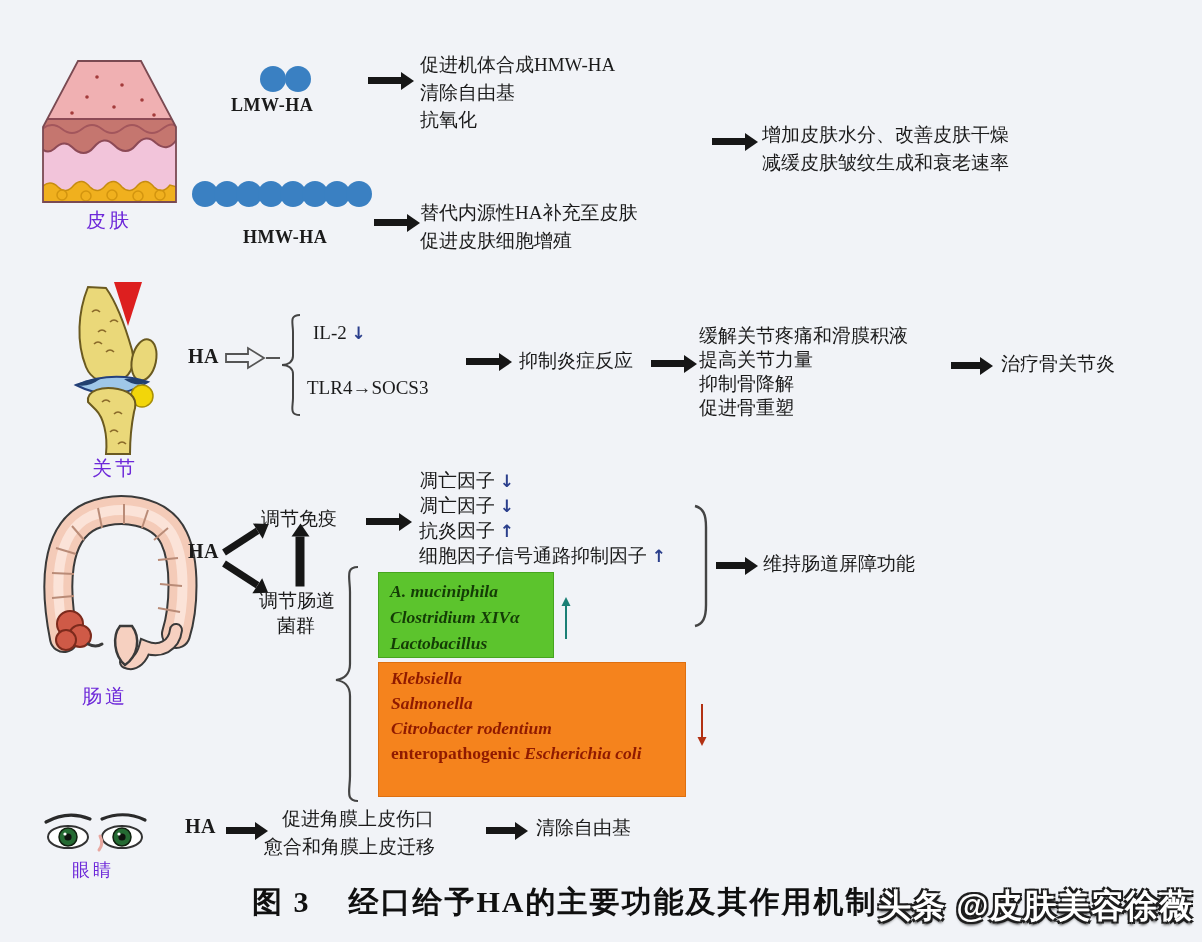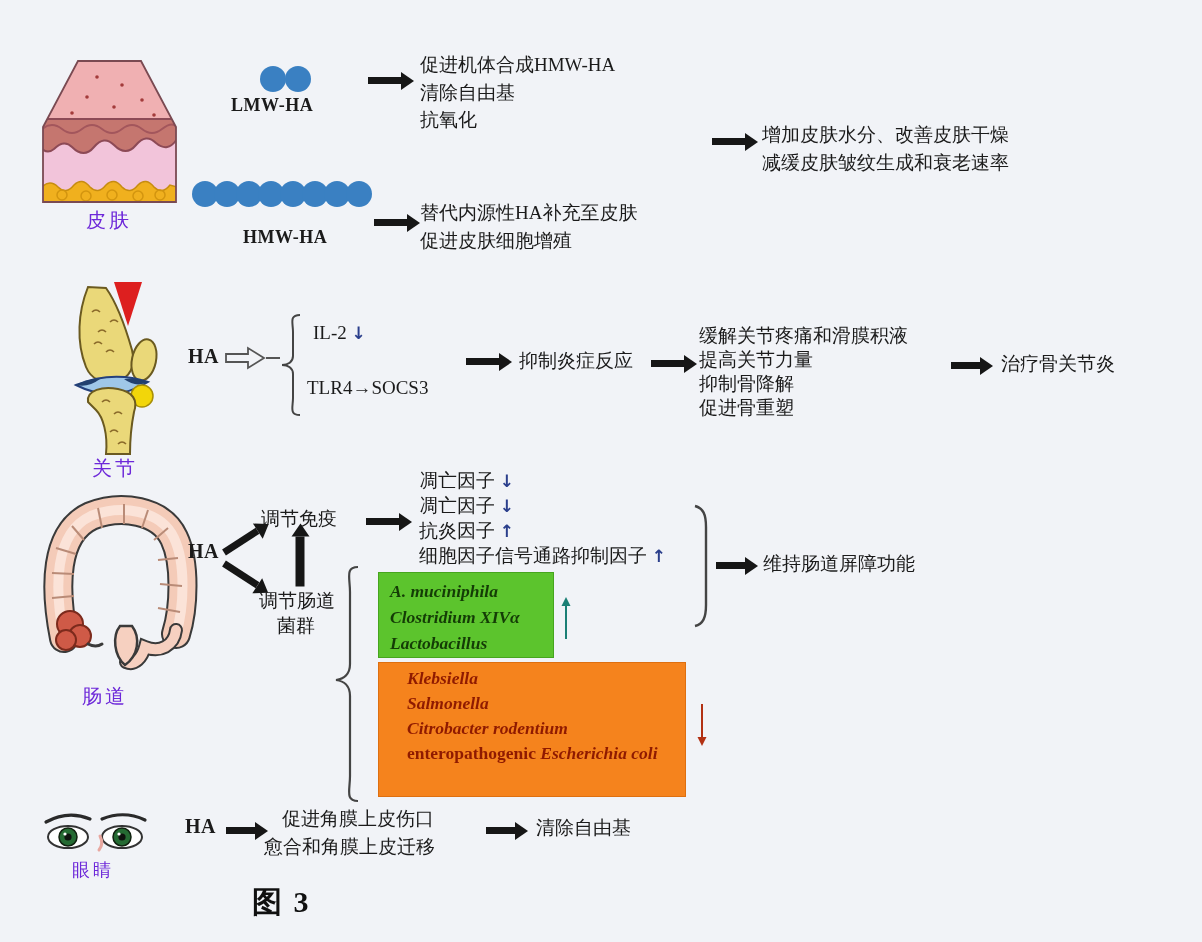--- a/index.html
+++ b/index.html
@@ -10,21 +10,21 @@
   .organ{font-size:20px;letter-spacing:3px;color:#6d28d9;}
   .arrow{position:absolute;height:7px;background:#161616;}
   .arrow::after{content:"";position:absolute;right:-13px;top:50%;transform:translateY(-50%);
     border-left:13px solid #161616;border-top:9px solid transparent;border-bottom:9px solid transparent;}
   .rot{transform-origin:left center;}
   .ba{color:#2b3f8c;font-weight:bold;font-family:"DejaVu Sans",sans-serif;font-size:17px;}
   .dash{position:absolute;background:#555;}
   .greenbox{position:absolute;left:378px;top:572px;width:176px;height:86px;background:#5cc42d;
     border:1px solid #46a51e;padding:5px 0 0 11px;box-sizing:border-box;}
   .orangebox{position:absolute;left:378px;top:662px;width:308px;height:135px;background:#f5831d;
-    border:1px solid #de6f10;padding:3px 0 0 28px;box-sizing:border-box;}
+    border:1px solid #de6f10;padding:3px 0 0 12px;box-sizing:border-box;}
   .gline{font-style:italic;font-weight:bold;font-size:17.5px;color:#143c06;line-height:26px;white-space:nowrap;}
   .oline{font-style:italic;font-weight:bold;font-size:17.5px;color:#8f1a00;line-height:25px;white-space:nowrap;}
   .upright{font-style:normal;}
   .caption{position:absolute;left:252px;top:882px;display:flex;gap:38px;
     font-size:30px;font-weight:bold;color:#101010;letter-spacing:2px;white-space:nowrap;}
   .watermark{position:absolute;left:878px;top:884px;font-family:"Liberation Sans","DejaVu Sans",sans-serif;
     font-size:33px;font-weight:bold;color:#ffffff;white-space:nowrap;letter-spacing:1px;
     text-shadow:-2px -2px 0 #1d1d1d,2px -2px 0 #1d1d1d,-2px 2px 0 #1d1d1d,2px 2px 0 #1d1d1d,0 3px 3px #1d1d1d;}
   svg{position:absolute;overflow:visible;}
 </style>
@@ -247,15 +247,17 @@
 
   <div class="t lat" style="left:185px;top:815px;font-size:20px">HA</div>
   <div class="arrow" style="left:226px;top:827px;width:29px"></div>
   <div class="t" style="left:282px;top:806px">促进角膜上皮伤口</div>
   <div class="t" style="left:264px;top:834px">愈合和角膜上皮迁移</div>
   <div class="arrow" style="left:486px;top:827px;width:29px"></div>
   <div class="t" style="left:536px;top:815px">清除自由基</div>
 
   <div class="caption">
     <span>图 3</span>
-  </div>
+    <span>经口给予HA的主要功能及其作用机制</span>
+  </div>
+  <div class="watermark">头条 @皮肤美容徐薇</div>
 
 </div>
 
 </body></html>

